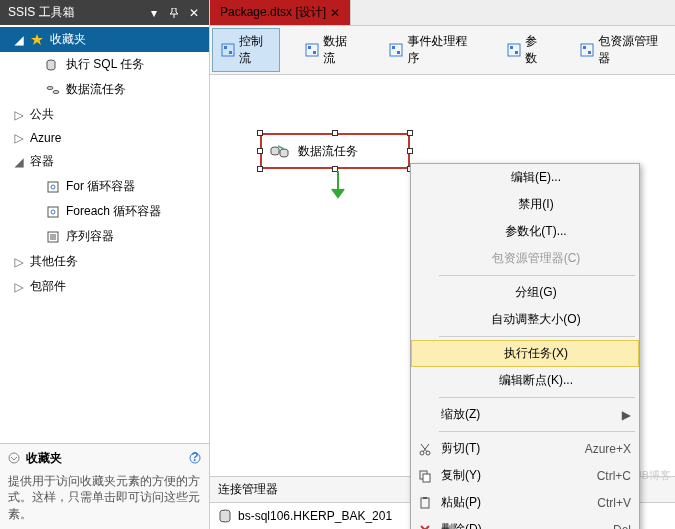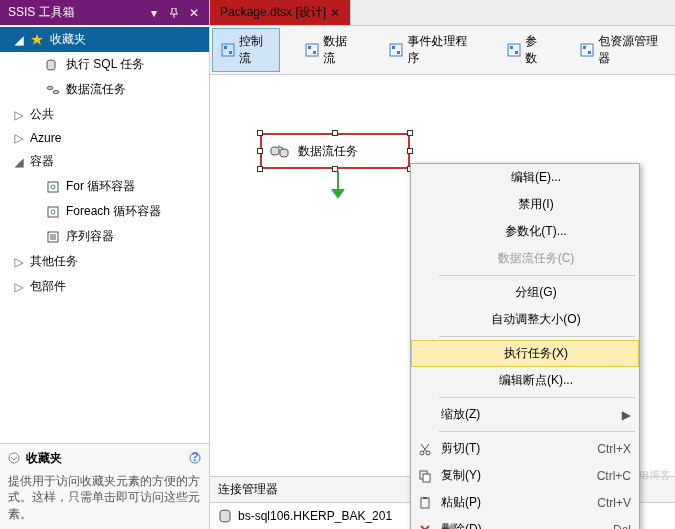--- a/index.html
+++ b/index.html
@@ -1,18 +1,18 @@
 <!DOCTYPE html>
 <html><head>
 <meta charset="utf-8">
 <style>
 * { margin: 0; padding: 0; box-sizing: border-box; font-family: "Microsoft YaHei", "Segoe UI", sans-serif; font-size: 12px; }
 body { width: 675px; height: 529px; overflow: hidden; background: #fff; display: flex; }
 .left-panel { width: 210px; background: #f5f5f5; border-right: 1px solid #ccc; display: flex; flex-direction: column; }
-.panel-header { background: #701a75; color: #fff; padding: 4px 8px; display: flex; align-items: center; gap: 6px; }
+.panel-header { background: #404040; color: #fff; padding: 4px 8px; display: flex; align-items: center; gap: 6px; }
 .panel-header .spacer { flex: 1; }
 .panel-header .hdr-icon { width: 14px; height: 14px; display: inline-flex; align-items: center; justify-content: center; cursor: pointer; }
 .tree { flex: 1; overflow: auto; background: #fff; padding: 2px 0; }
 .tree-item { display: flex; align-items: center; padding: 4px 8px; cursor: pointer; gap: 6px; }
 .tree-item.selected { background: #0e639c; color: #fff; }
 .tree-item .indent { display: inline-block; }
 .tree-item .expander { width: 10px; height: 10px; display: inline-flex; align-items: center; justify-content: center; color: #666; }
 .tree-item.selected .expander { color: #fff; }
 .tree-icon { width: 14px; height: 14px; display: inline-flex; align-items: center; justify-content: center; }
 .favorites-section { border-top: 1px solid #ccc; padding: 6px 8px; background: #f8f8f8; }
@@ -272,21 +272,21 @@
         <div class="menu-item">
           <span>编辑(E)...</span>
         </div>
         <div class="menu-item">
           <span>禁用(I)</span>
         </div>
         <div class="menu-item">
           <span>参数化(T)...</span>
         </div>
         <div class="menu-item disabled">
-          <span>数据流任务(C)</span>
+          <span>包资源管理器(C)</span>
         </div>
         <div class="menu-sep"></div>
         <div class="menu-item">
           <span>分组(G)</span>
         </div>
         <div class="menu-item">
           <span>自动调整大小(O)</span>
         </div>
         <div class="menu-sep"></div>
         <div class="menu-item highlighted">
@@ -303,21 +303,21 @@
         <div class="menu-sep"></div>
         <div class="menu-item">
           <span class="mi-icon">
             <svg width="14" height="14" viewBox="0 0 14 14">
               <circle cx="4" cy="11" r="2" fill="none" stroke="#555"></circle>
               <circle cx="10" cy="11" r="2" fill="none" stroke="#555"></circle>
               <path d="M5 10L11 2M9 10L3 2" stroke="#555"></path>
             </svg>
           </span>
           <span>剪切(T)</span>
-          <span class="shortcut">Ctrl+X</span>
+          <span class="shortcut">Azure+X</span>
         </div>
         <div class="menu-item">
           <span class="mi-icon">
             <svg width="14" height="14" viewBox="0 0 14 14">
               <rect x="2" y="2" width="7" height="8" fill="none" stroke="#555"></rect>
               <rect x="5" y="5" width="7" height="8" fill="#fff" stroke="#555"></rect>
             </svg>
           </span>
           <span>复制(Y)</span>
           <span class="shortcut">Ctrl+C</span>

